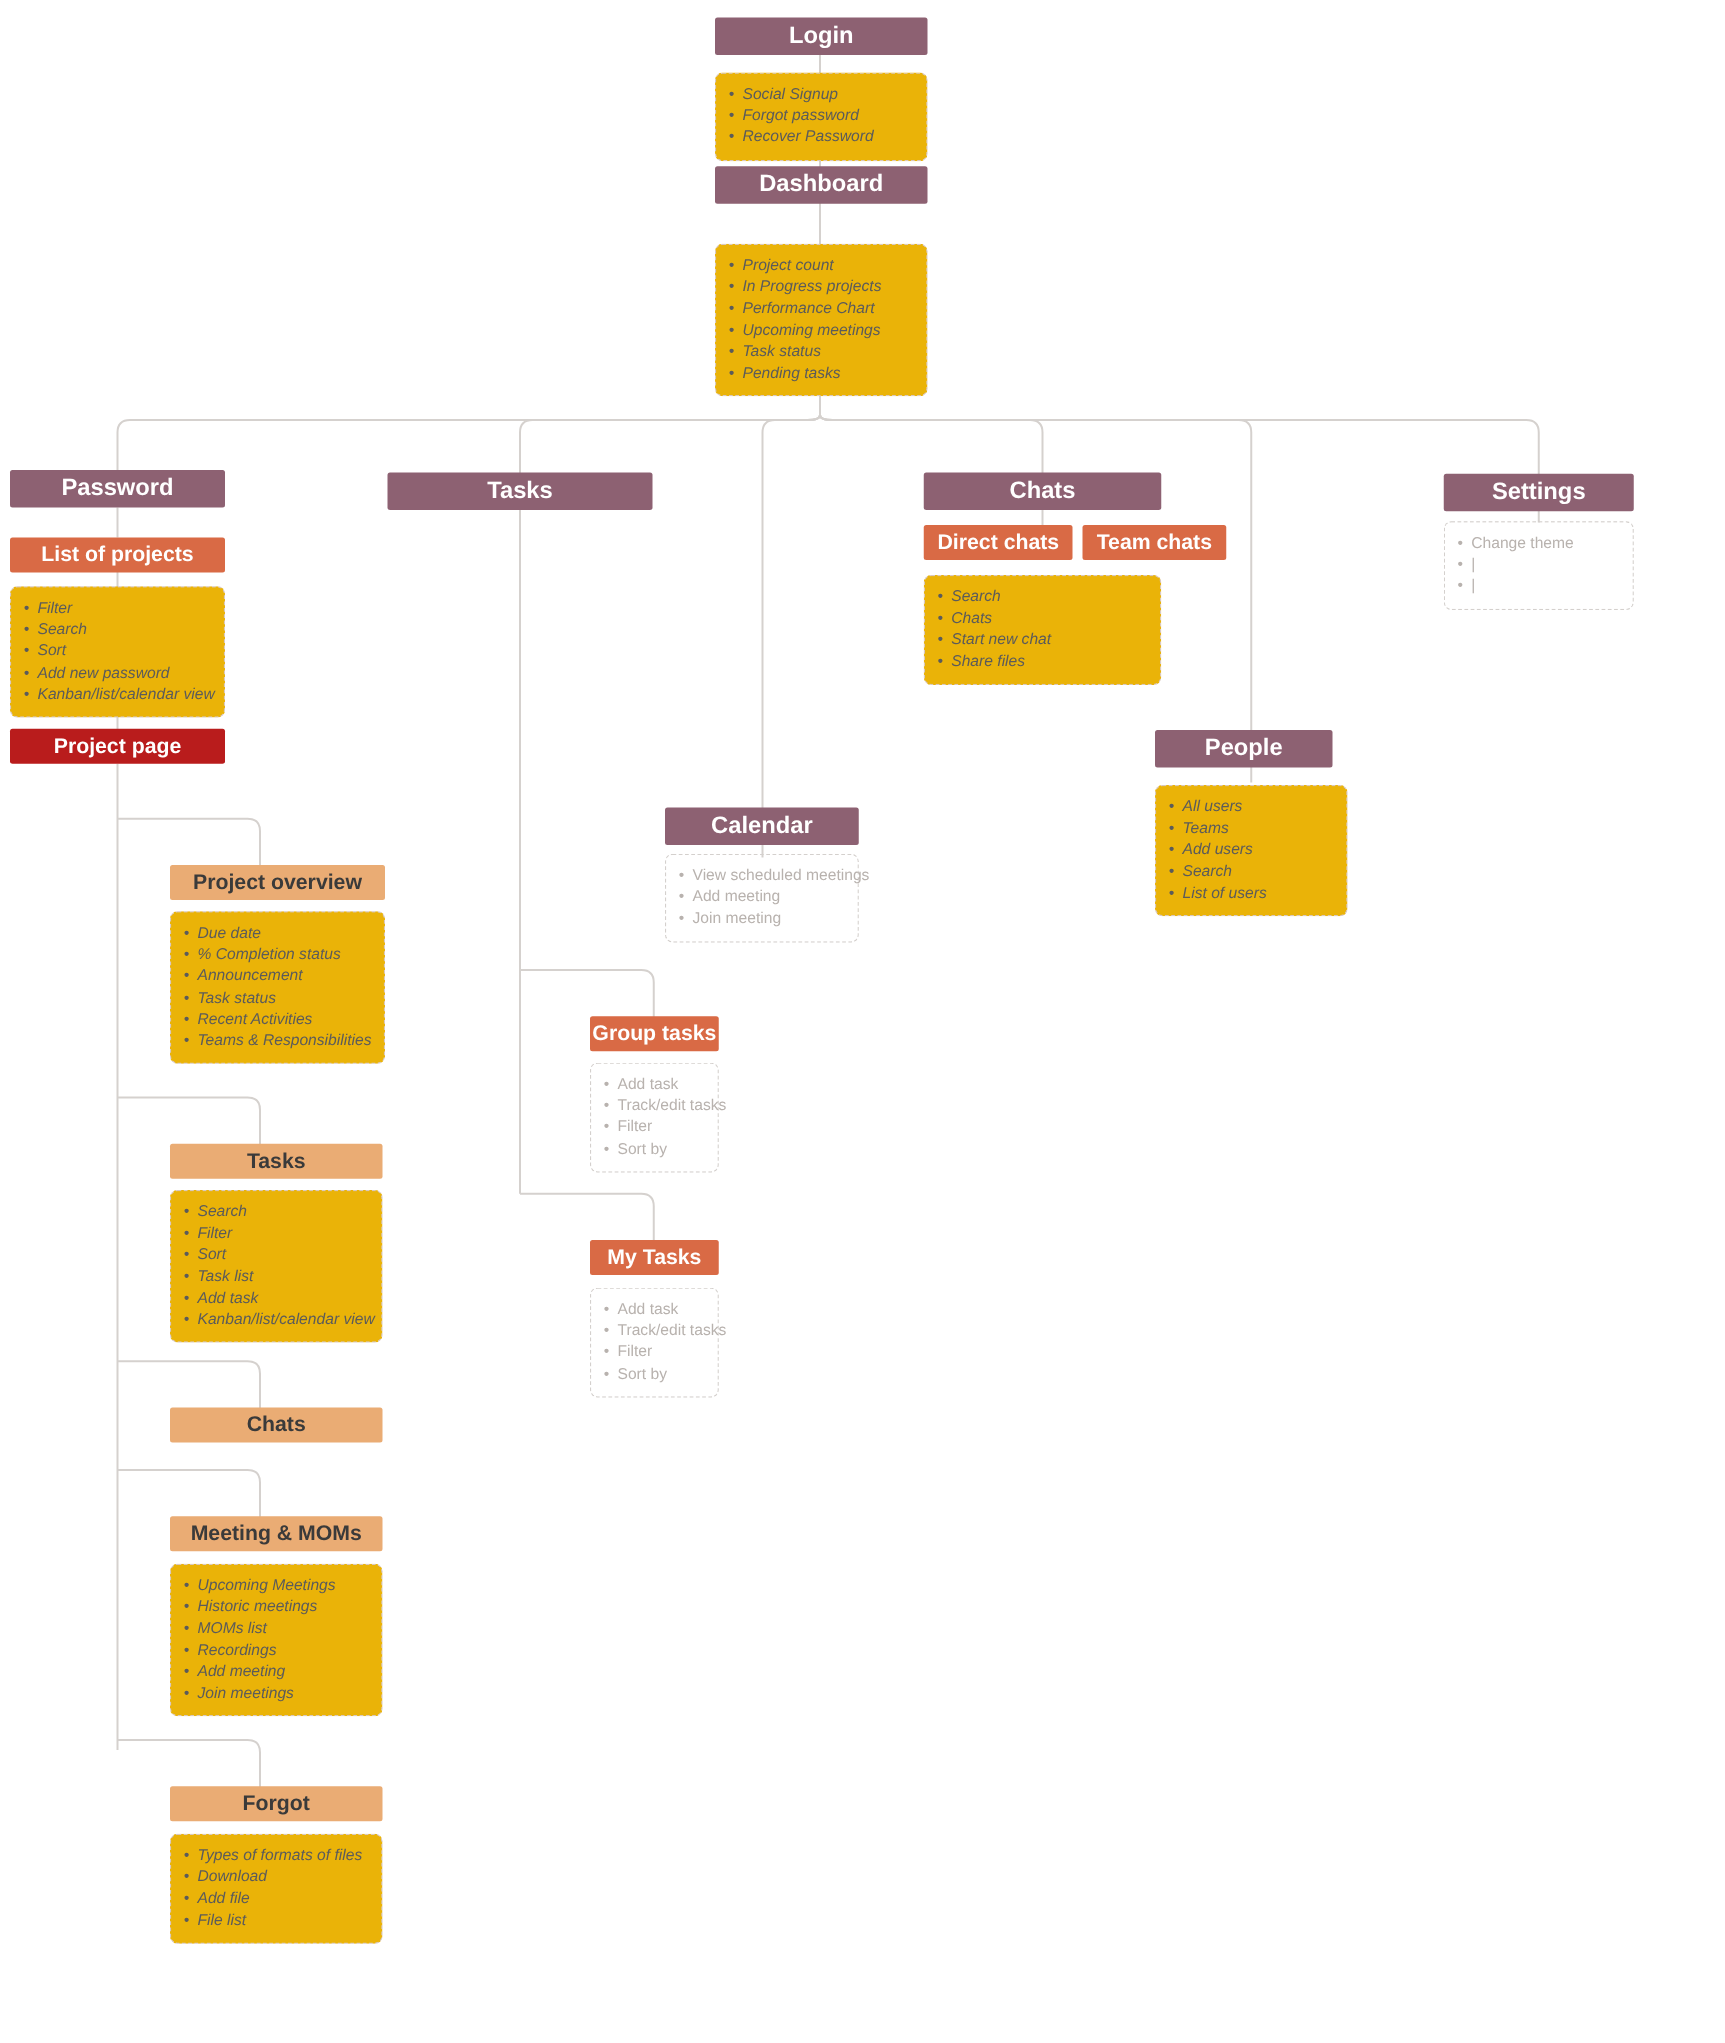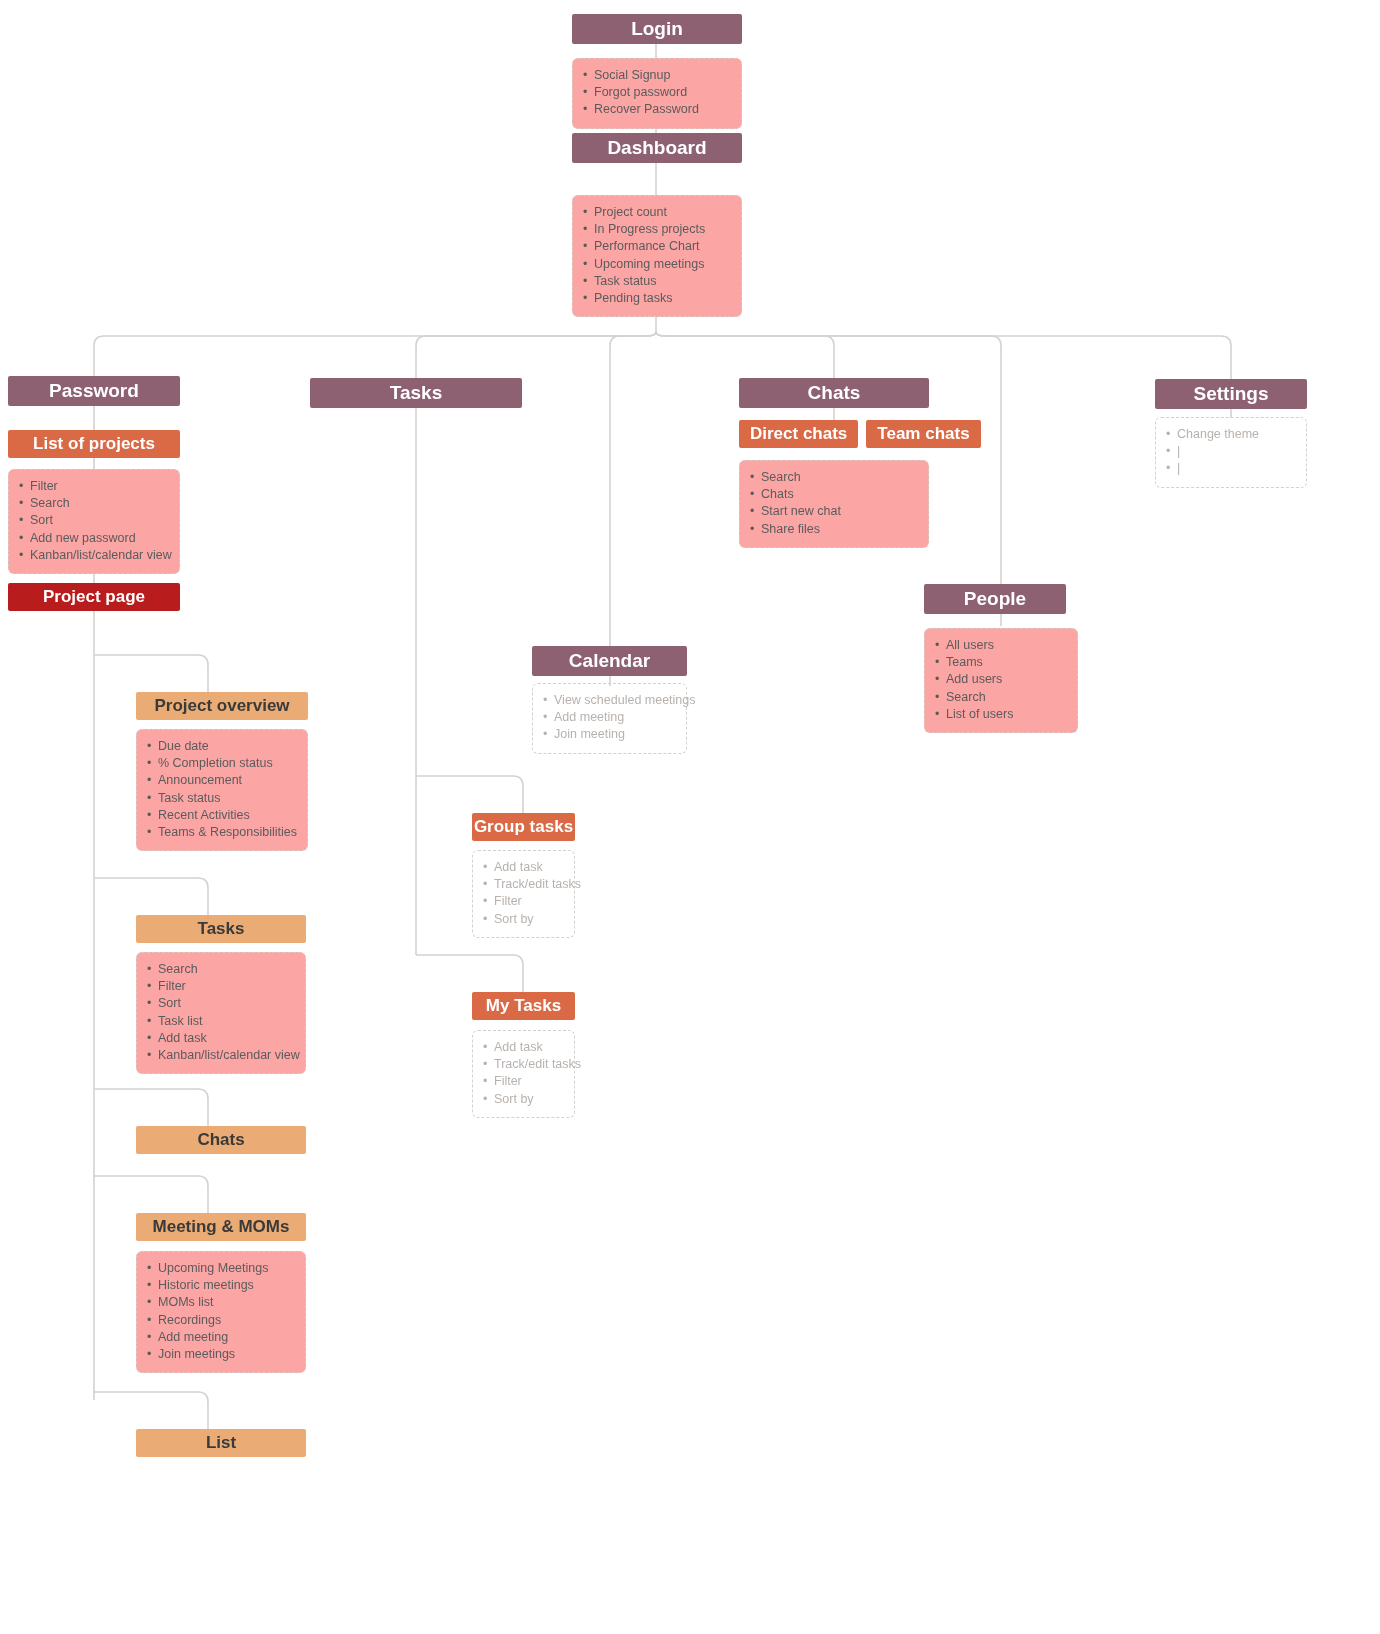--- a/index.html
+++ b/index.html
@@ -62,22 +62,23 @@
   
   .blist {
     border-radius: 6px;
     padding: 8px 10px 9px 10px;
     font-size: 12.5px;
     line-height: 17.2px;
     color: #5b5b5b;
     border: 1px dashed #cfc3bd;
   }
   .blist.filled {
-    background: #fca5a5;
+    background: #eab308;
     border-color: #d9c9c1;
+    font-style: italic;
   }
   .blist.ghost {
     background: transparent;
     color: #b8b2ae;
     border-color: #d4d0cd;
   }
   .blist ul { margin: 0; padding: 0; list-style: none; }
   .blist li {
     margin: 0; padding: 0 0 0 11px;
     position: relative;
@@ -231,21 +232,31 @@
         <li>Historic meetings</li>
         <li>MOMs list</li>
         <li>Recordings</li>
         <li>Add meeting</li>
         <li>Join meetings</li>
       </ul>
     </div>
   </div>
 
   <div class="node" style="left:136px; top:1429px; width:170px;">
-    <div class="pill tan">List</div>
+    <div class="pill tan">Forgot</div>
+  </div>
+  <div class="node" style="left:136px; top:1467px; width:170px;">
+    <div class="blist filled">
+      <ul>
+        <li>Types of formats of files</li>
+        <li>Download</li>
+        <li>Add file</li>
+        <li>File list</li>
+      </ul>
+    </div>
   </div>
 
   <div class="node" style="left:310px; top:378px; width:212px;">
     <div class="pill level1">Tasks</div>
   </div>
 
   <div class="node" style="left:532px; top:646px; width:155px;">
     <div class="pill level1">Calendar</div>
   </div>
   <div class="node" style="left:532px; top:683px; width:155px;">

